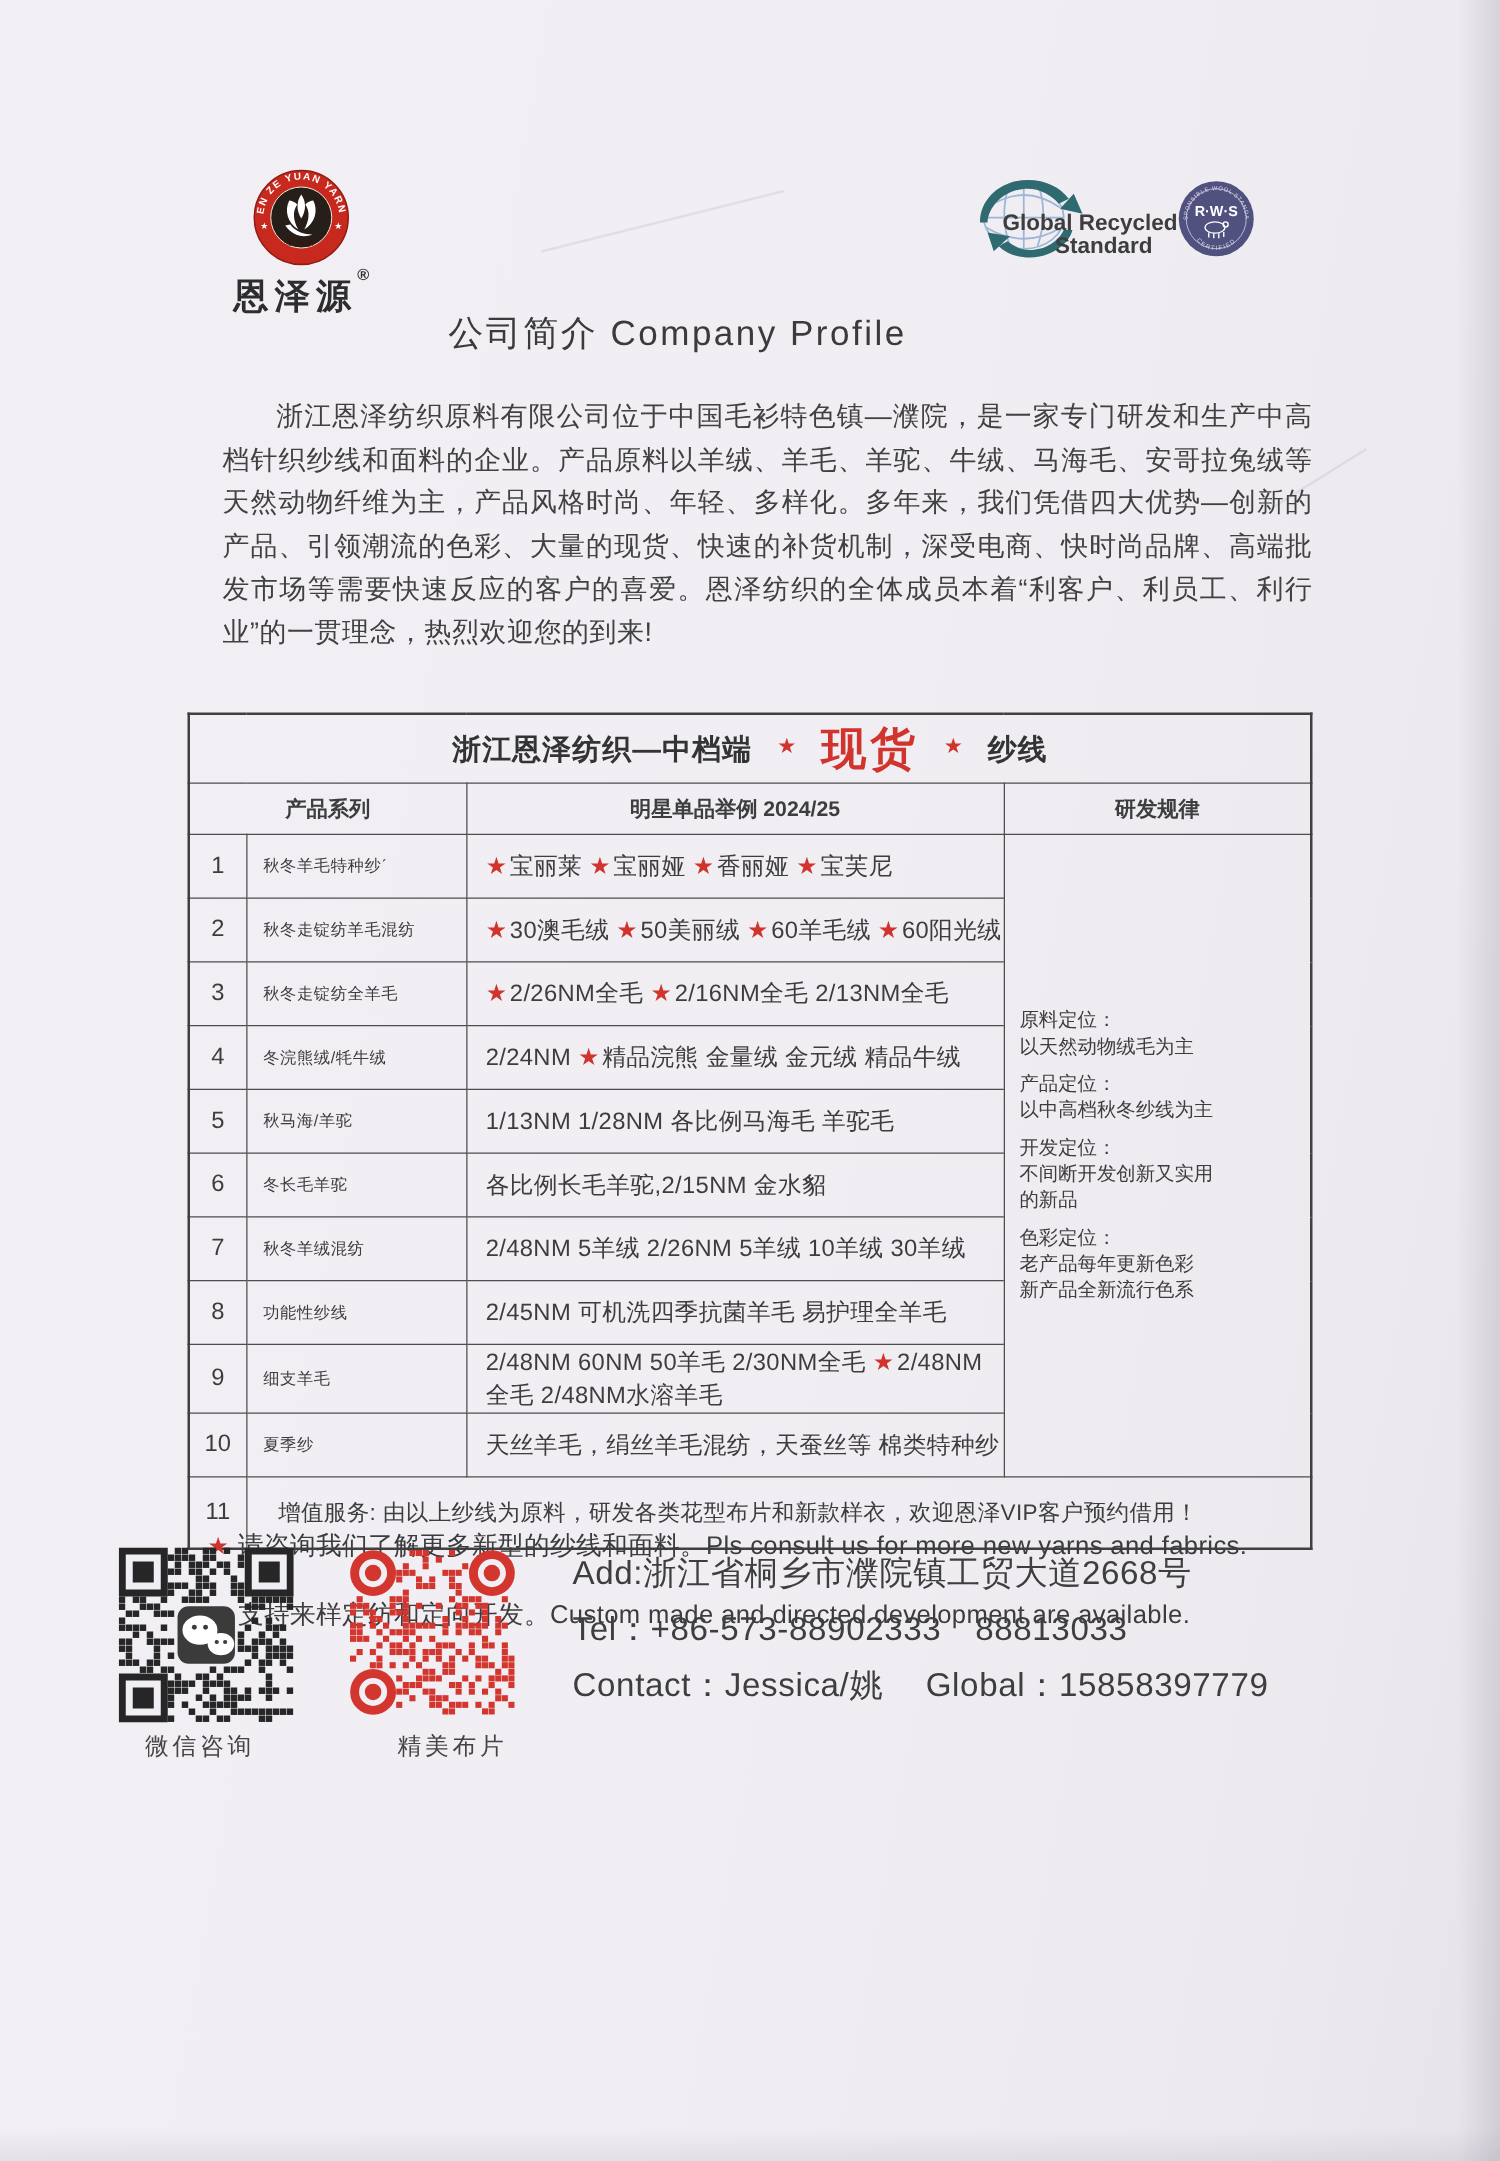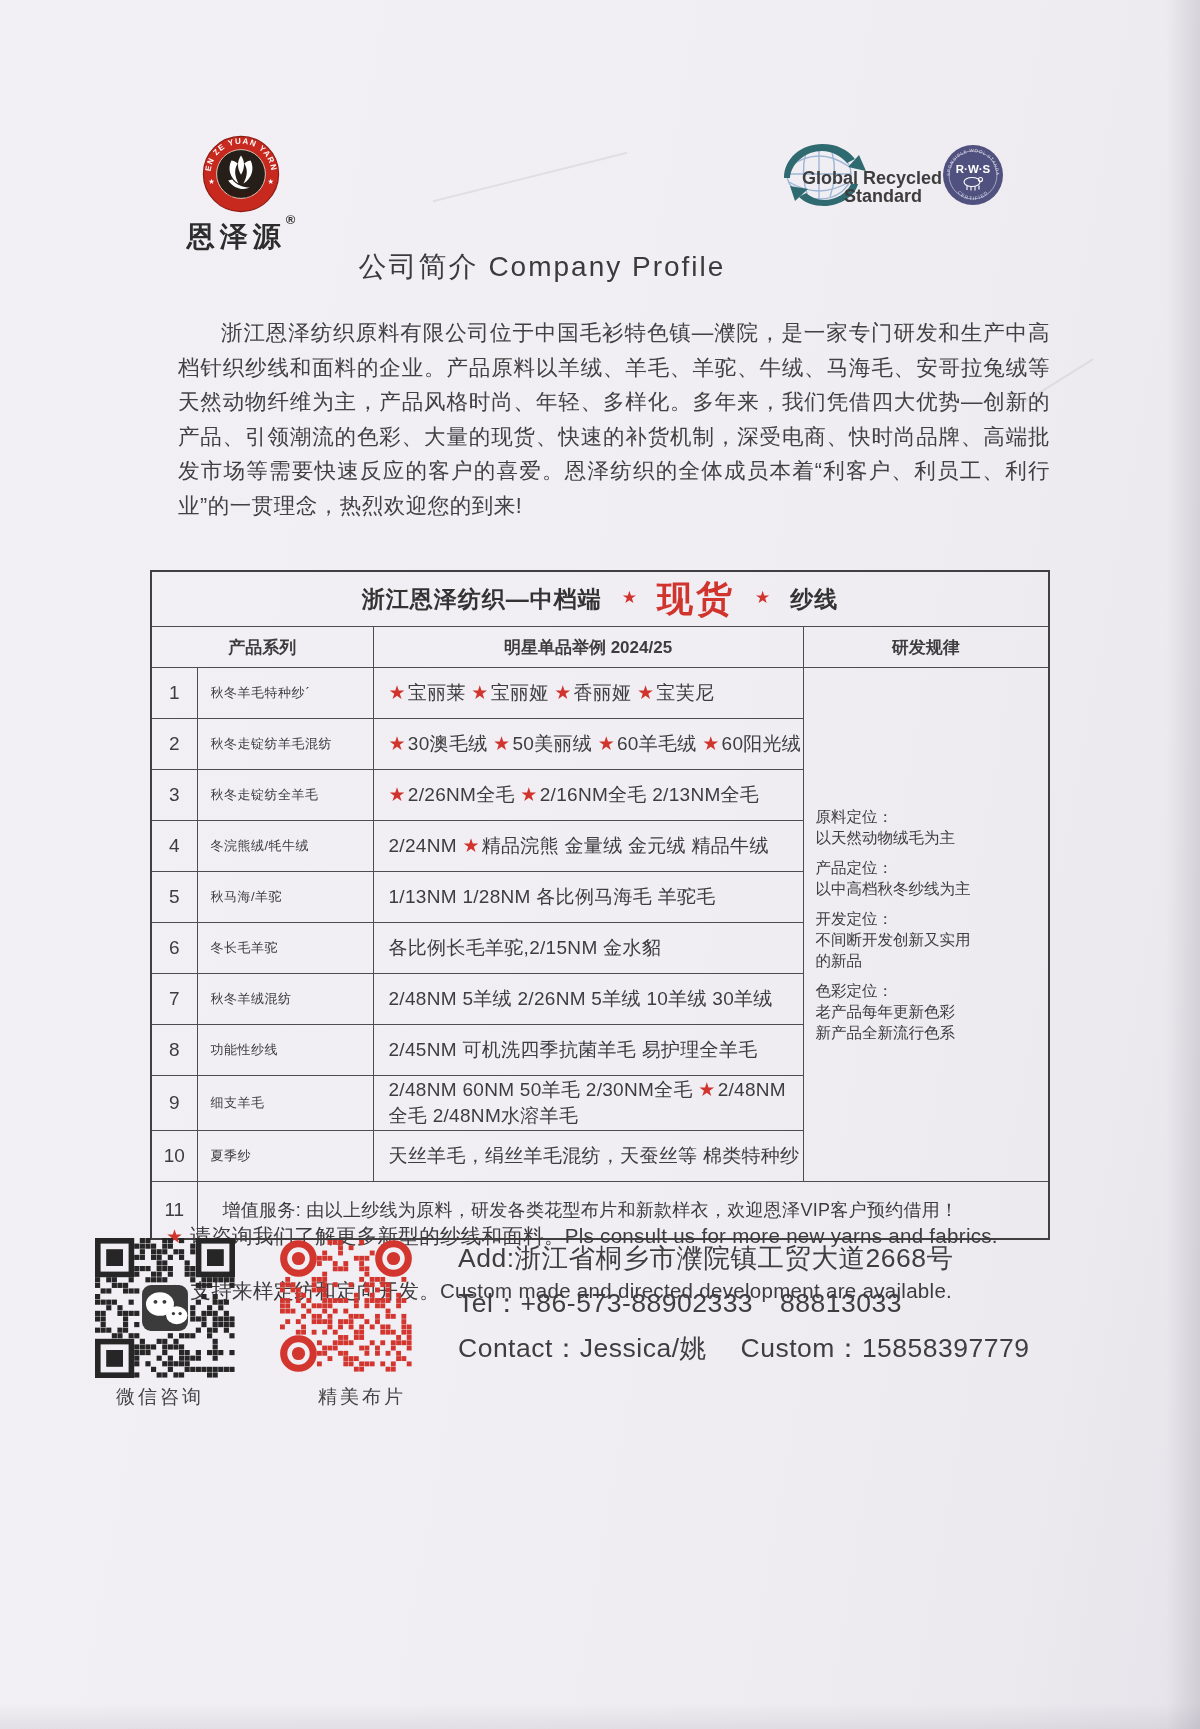--- a/index.html
+++ b/index.html
@@ -679,16 +679,16 @@
   <div class="qr-label qr-label-fabric">精美布片</div>
 
   <div class="contact">
     <div>
       <span>Add:</span><span>浙江省桐乡市濮院镇工贸大道2668号</span>
     </div>
     <div>
       <span>Tel：</span><span>+86-573-88902333　88813033</span>
     </div>
     <div>
-      <span>Contact：</span><span>Jessica/姚</span><span class="gap"></span><span>Custom：</span><span>15858397779</span>
+      <span>Contact：</span><span>Jessica/姚</span><span class="gap"></span><span>Global：</span><span>15858397779</span>
     </div>
   </div>
 </div>
 
 </body></html>

